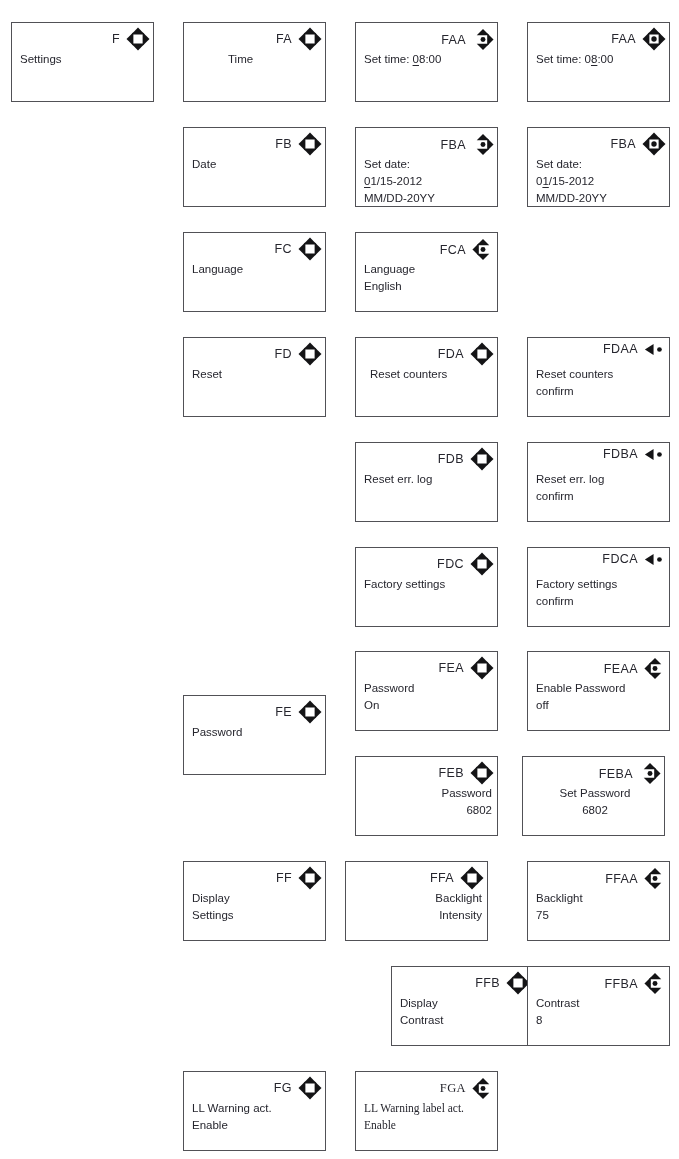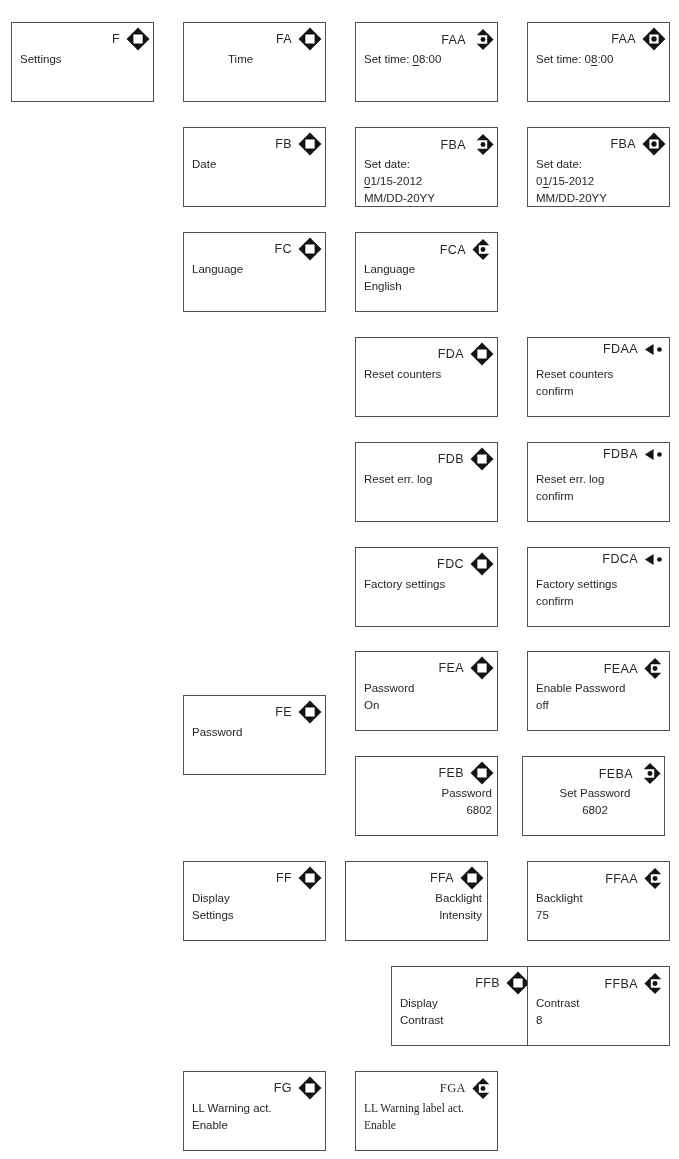--- a/index.html
+++ b/index.html
@@ -168,21 +168,37 @@
             <polygon points="0.5,12 7.4,5.2 7.4,18.8"></polygon>
             <circle cx="12" cy="12" r="2.7"></circle>
           </svg>
         </span>
     </div>
     <div class="body">
         <div class="line"><span>Language</span></div>
         <div class="line"><span>English</span></div>
       </div>
   </div>
-    <div class="box" style="left: 355px; top: 337px;">
+    <div class="box" style="left: 183px; top: 337px;">
+    <div class="hdr">
+      <span class="code">FD</span>
+      <span class="icon ic-dpad">
+          <svg viewBox="0 0 24 24" xmlns="http://www.w3.org/2000/svg">
+            <polygon points="12,0.5 5.2,7.4 18.8,7.4"></polygon>
+            <polygon points="12,23.5 5.2,16.6 18.8,16.6"></polygon>
+            <polygon points="0.5,12 7.4,5.2 7.4,18.8"></polygon>
+            <polygon points="23.5,12 16.6,5.2 16.6,18.8"></polygon>
+          </svg>
+        </span>
+    </div>
+    <div class="body">
+        <div class="line"><span>Reset</span></div>
+      </div>
+  </div>
+    <div class="box" style="left: 355px; top: 337px; padding-left: 6px;">
     <div class="hdr">
       <span class="code">FDA</span>
       <span class="icon ic-dpad">
           <svg viewBox="0 0 24 24" xmlns="http://www.w3.org/2000/svg">
             <polygon points="12,0.5 5.2,7.4 18.8,7.4"></polygon>
             <polygon points="12,23.5 5.2,16.6 18.8,16.6"></polygon>
             <polygon points="0.5,12 7.4,5.2 7.4,18.8"></polygon>
             <polygon points="23.5,12 16.6,5.2 16.6,18.8"></polygon>
           </svg>
         </span>

